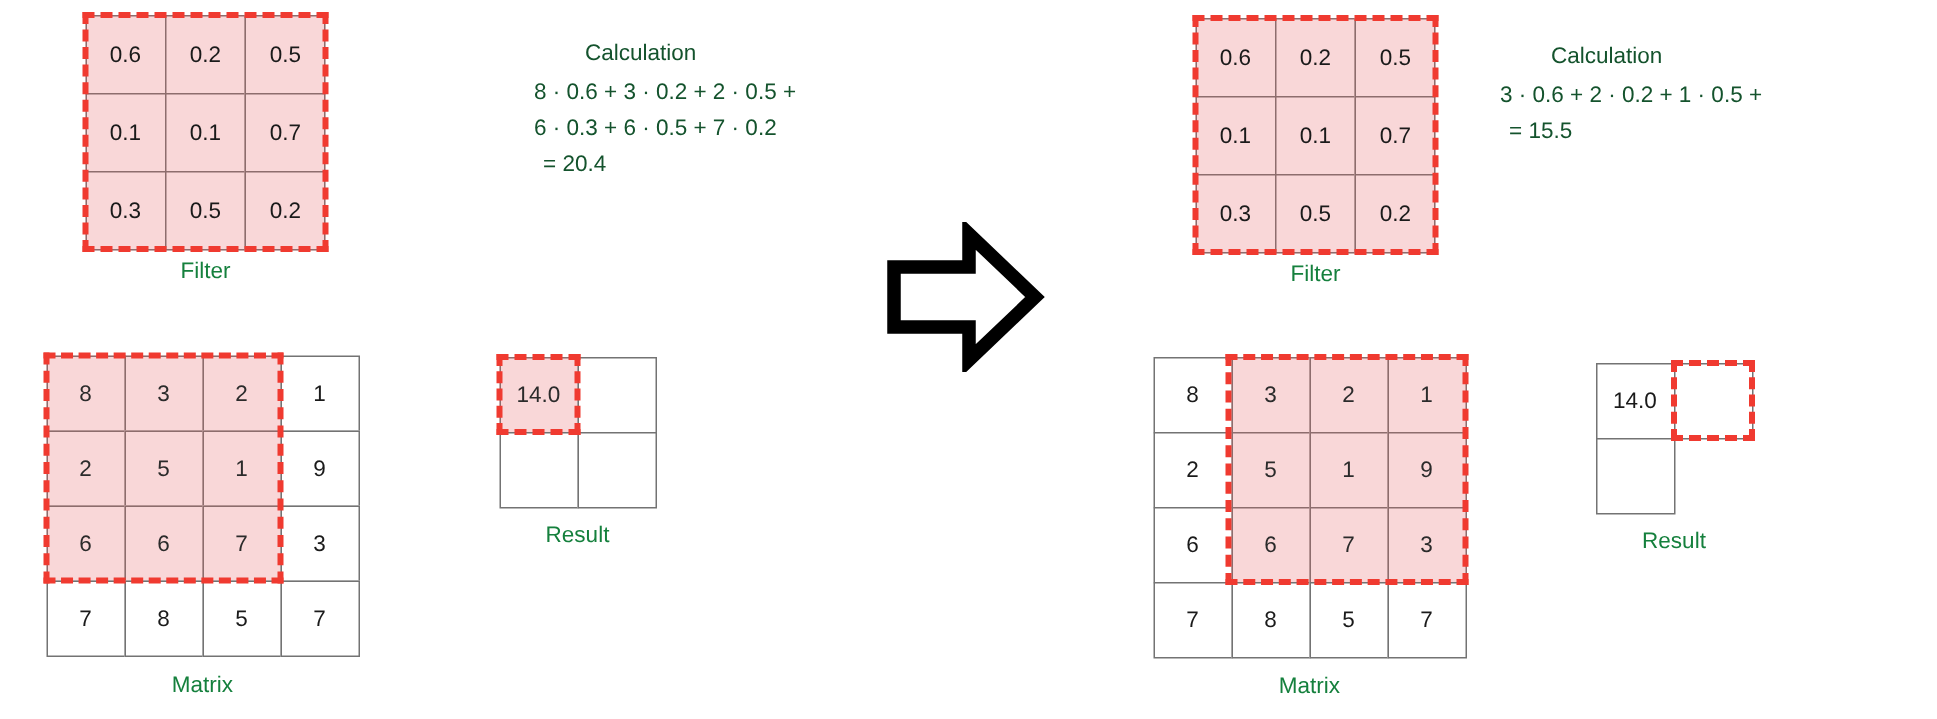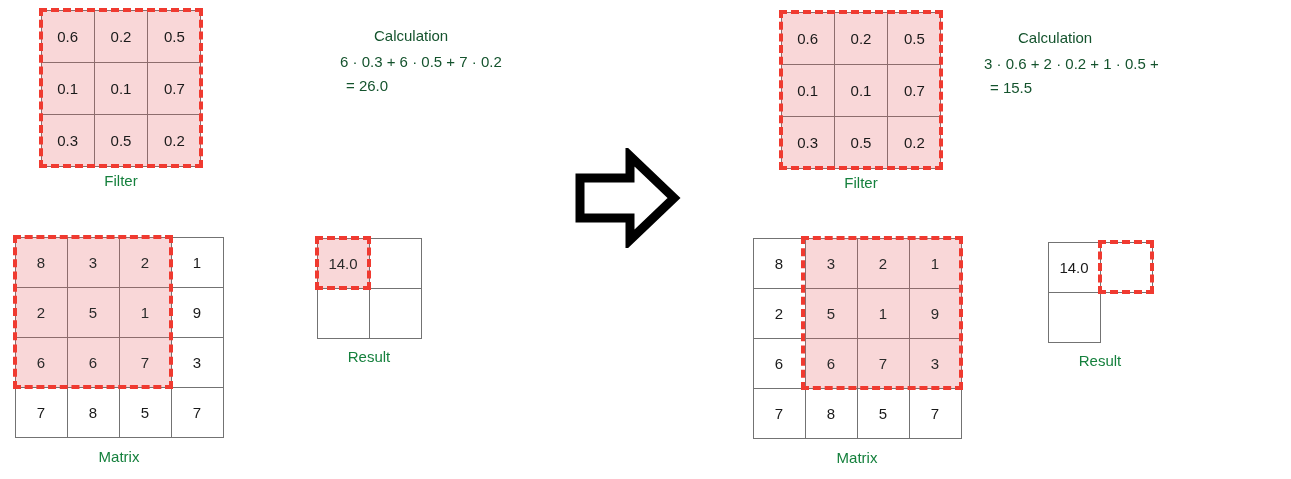--- a/index.html
+++ b/index.html
@@ -10,21 +10,21 @@
   body {
     width: 1291px;
     height: 479px;
     position: relative;
     font-family: "Liberation Sans", sans-serif;
     overflow: hidden;
   }
 
   .stage {
     position: absolute;
-    left: 0; top: 0;
+    left: 16px; top: 0;
     width: 1107px;
     height: 479px;
   }
 
   
   .grid {
     position: absolute;
     display: grid;
     box-sizing: border-box;
   }
@@ -106,22 +106,23 @@
       <div class="cell">0.7</div>
       <div class="cell">0.3</div>
       <div class="cell">0.5</div>
       <div class="cell">0.2</div>
     </div>
   <div class="sel" style="left:39px; top:8px; width:164px; height:160px;"></div>
   <div class="caption" style="left:41px; top:172px; width:160px;">Filter</div>
 
   <div class="calc" style="left:340px; top:24px;">
     <span class="calc-title">Calculation</span>
+    <span class="calc-line">8 · 0.6 + 3 · 0.2 + 2 · 0.5 +</span>
     <span class="calc-line">6 · 0.3 + 6 · 0.5 + 7 · 0.2</span>
-    <span class="calc-total">= 26.0</span>
+    <span class="calc-total">= 20.4</span>
   </div>
 
   <div class="grid" id="left-matrix" style="left:15px; top:237px; width:208px; height:200px;
               grid-template-columns:repeat(4,1fr); grid-template-rows:repeat(4,1fr);">
       <div class="cell hl">8</div>
       <div class="cell hl">3</div>
       <div class="cell hl">2</div>
       <div class="cell">1</div>
       <div class="cell hl">2</div>
       <div class="cell hl">5</div>

